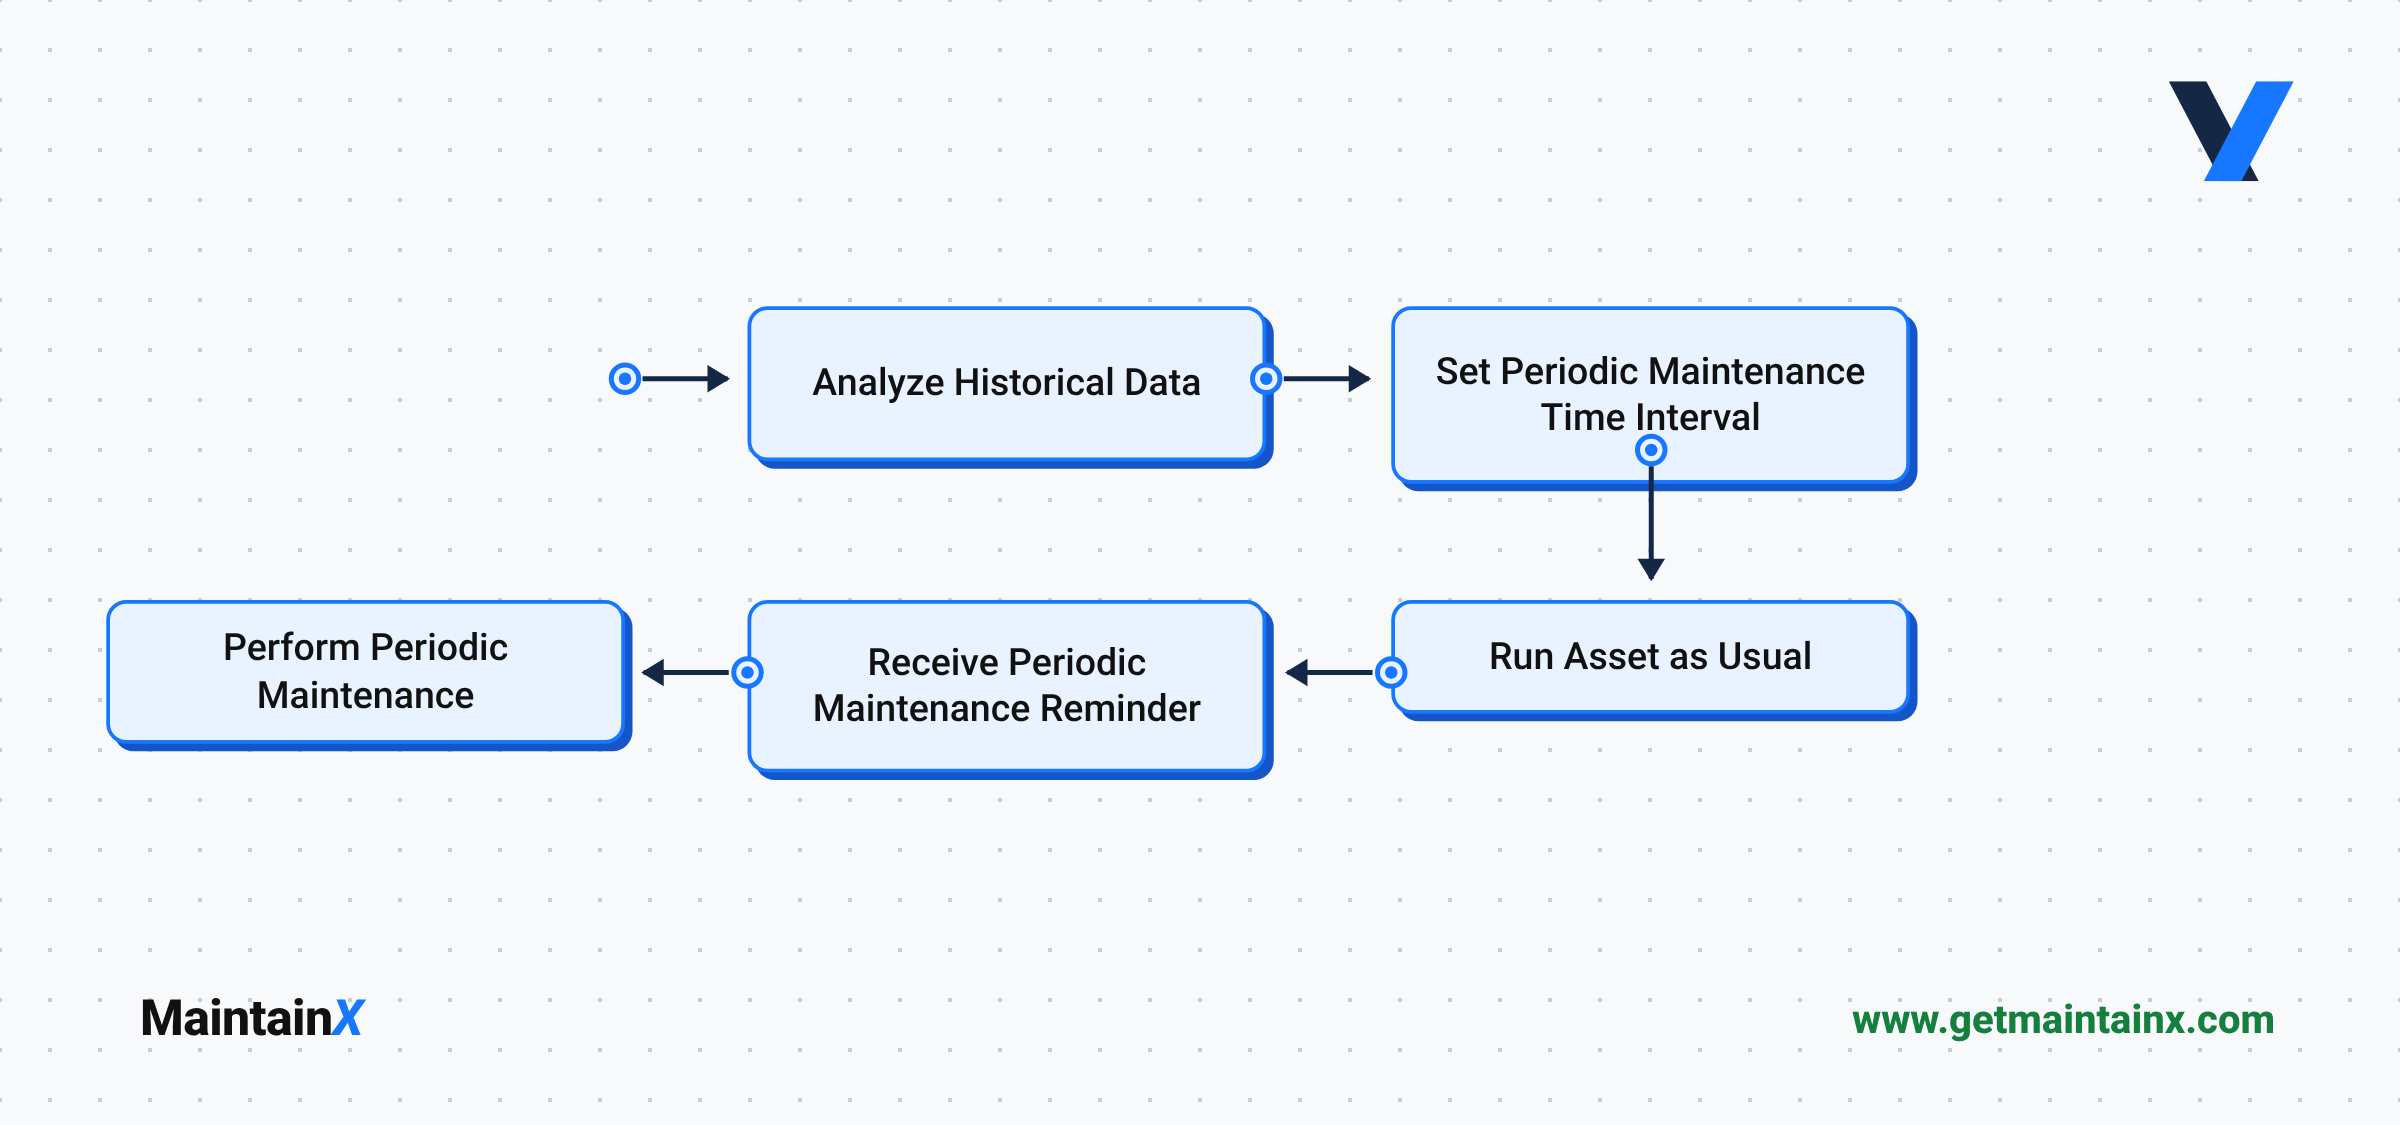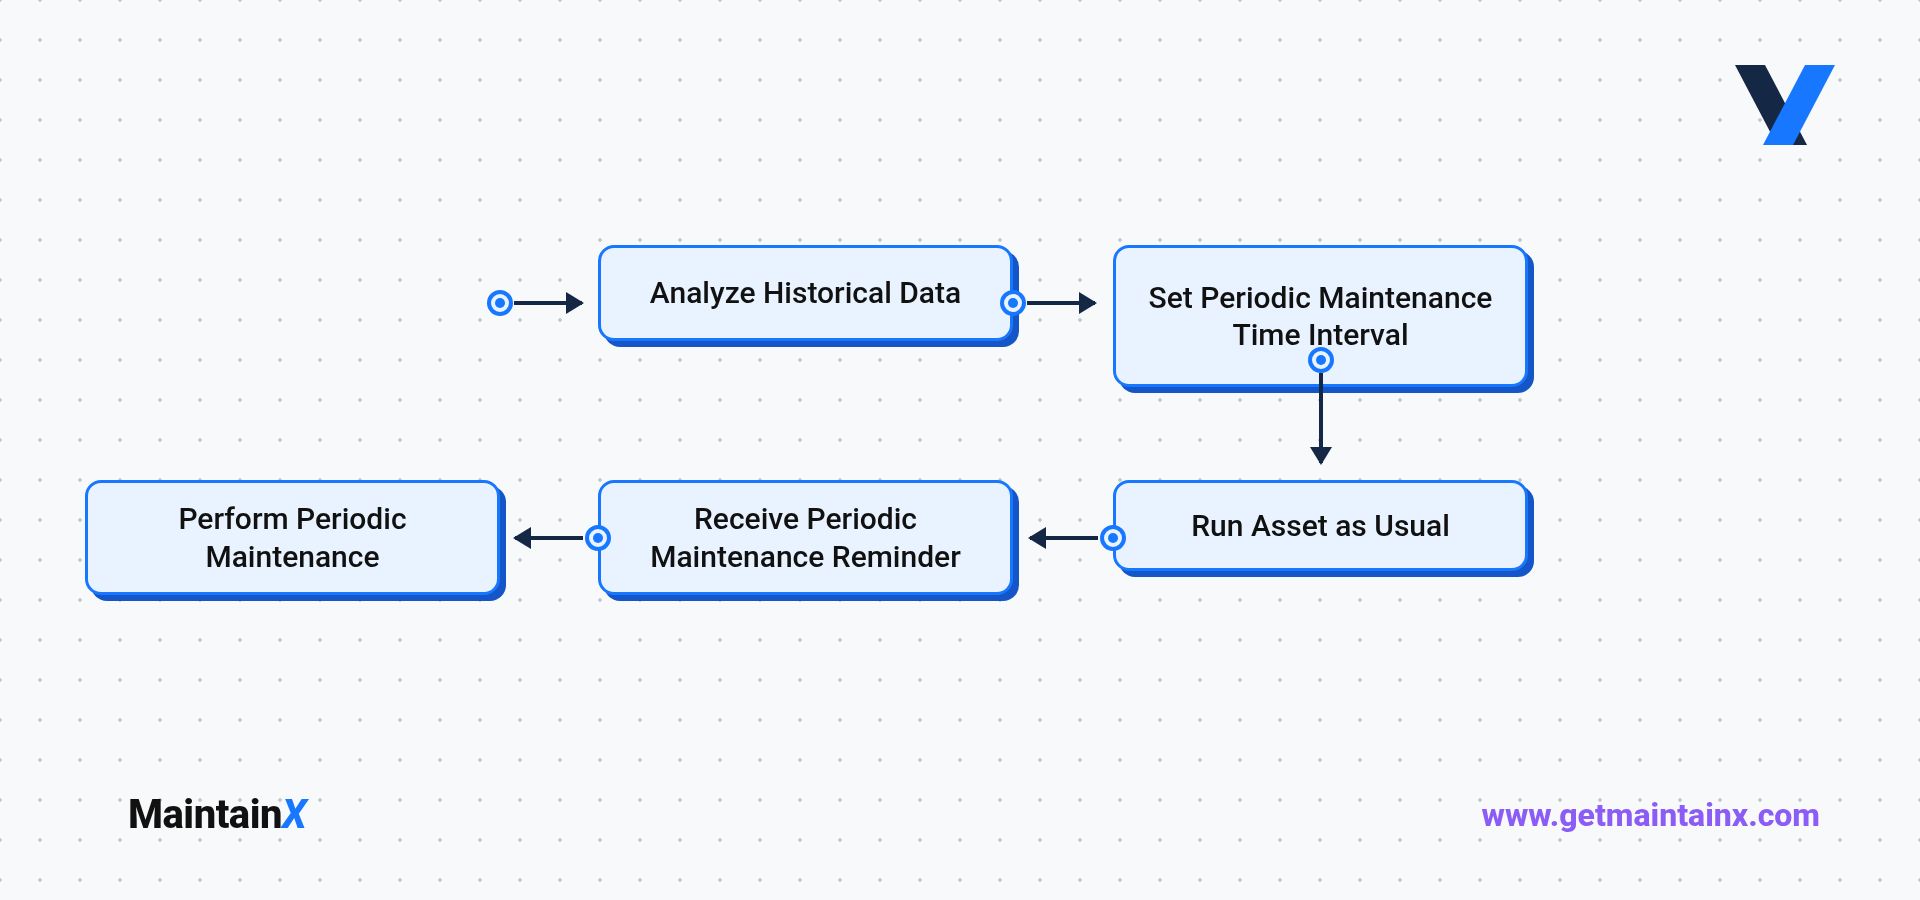--- a/index.html
+++ b/index.html
@@ -106,74 +106,74 @@
     content: "";
     position: absolute;
     bottom: -2px; left: 50%;
     transform: translateX(-50%);
     border-top: 18px solid #142846;
     border-left: 11px solid transparent;
     border-right: 11px solid transparent;
   }
   .footer-logo {
     position: absolute;
-    left: 128px;
+    left: 112px;
     bottom: 62px;
     font-size: 40px;
     font-weight: 800;
     color: #111;
     letter-spacing: -0.5px;
   }
   .footer-logo .x { color: #1877ff; font-style: italic; }
   .footer-url {
     position: absolute;
     right: 100px;
     bottom: 66px;
     font-size: 32px;
     font-weight: 800;
-    color: #8b5cf6;
+    color: #15803d;
   }
 </style>
 </head>
 <body>
 
 <div class="dotgrid"></div>
 
 <div class="content">
 
 
   <div class="logo">
     <svg viewBox="0 0 100 80" width="100" height="80">
       <polygon points="0,0 30,0 72,80 42,80" fill="#142846"></polygon>
       <polygon points="70,0 100,0 58,80 28,80" fill="#1877ff"></polygon>
     </svg>
   </div>
 
   <div class="conn-dot" style="left:500px; top:303px;"></div>
   <div class="arrow right" style="left:514px; top:303px; width:68px;"></div>
 
-  <div class="box" style="left:598px; top:245px; width:415px; height:96px;">
+  <div class="box" style="left:598px; top:245px; width:415px; height:124px;">
     <span>Analyze Historical Data</span>
   </div>
   <div class="conn-dot" style="left:1013px; top:303px;"></div>
   <div class="arrow right" style="left:1027px; top:303px; width:68px;"></div>
 
   <div class="box" style="left:1113px; top:245px; width:415px; height:142px;">
     <span>Set Periodic Maintenance<br>Time Interval</span>
   </div>
   <div class="conn-dot" style="left:1321px; top:360px;"></div>
   <div class="arrow-v down" style="left:1321px; top:373px; height:90px;"></div>
 
   <div class="box" style="left:1113px; top:480px; width:415px; height:91px;">
     <span>Run Asset as Usual</span>
   </div>
   <div class="conn-dot" style="left:1113px; top:538px;"></div>
   <div class="arrow left" style="left:1030px; top:538px; width:68px;"></div>
 
-  <div class="box" style="left:598px; top:480px; width:415px; height:115px;">
+  <div class="box" style="left:598px; top:480px; width:415px; height:138px;">
     <span>Receive Periodic<br>Maintenance Reminder</span>
   </div>
   <div class="conn-dot" style="left:598px; top:538px;"></div>
   <div class="arrow left" style="left:515px; top:538px; width:68px;"></div>
 
   <div class="box" style="left:85px; top:480px; width:415px; height:115px;justify-content:center;">
     <span>Perform Periodic<br>Maintenance</span>
   </div>
 
   <div class="footer-logo">

